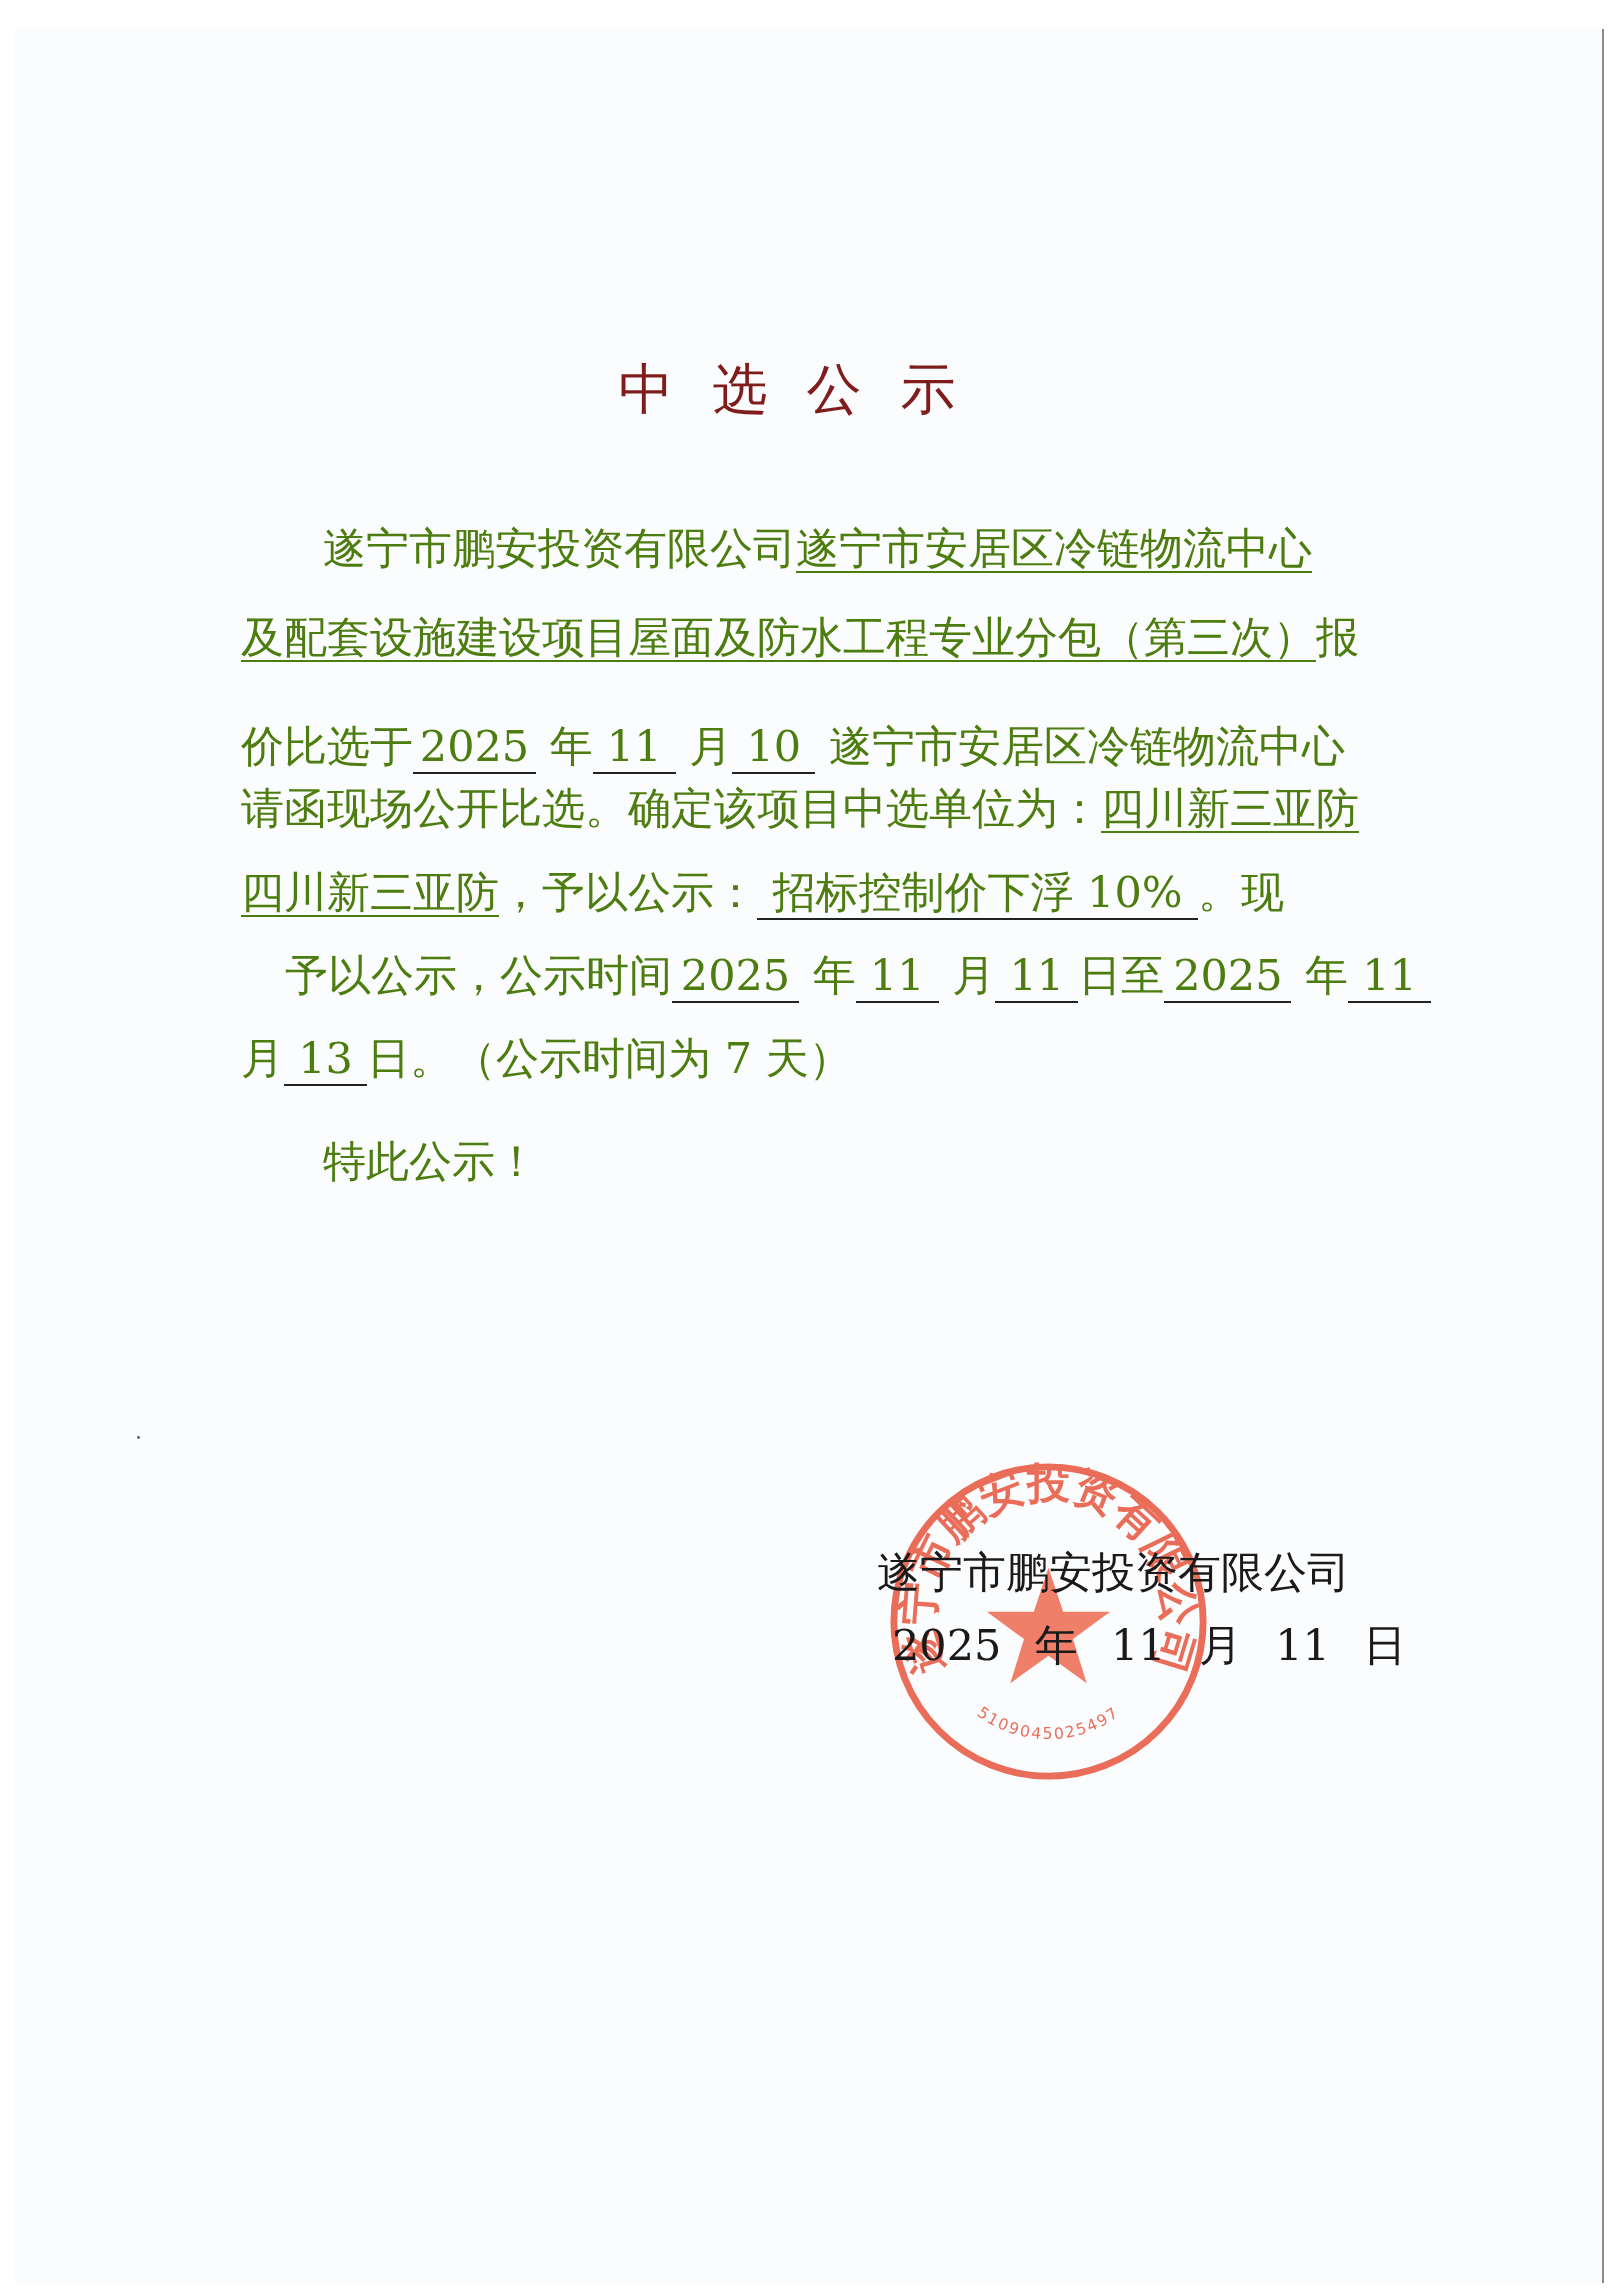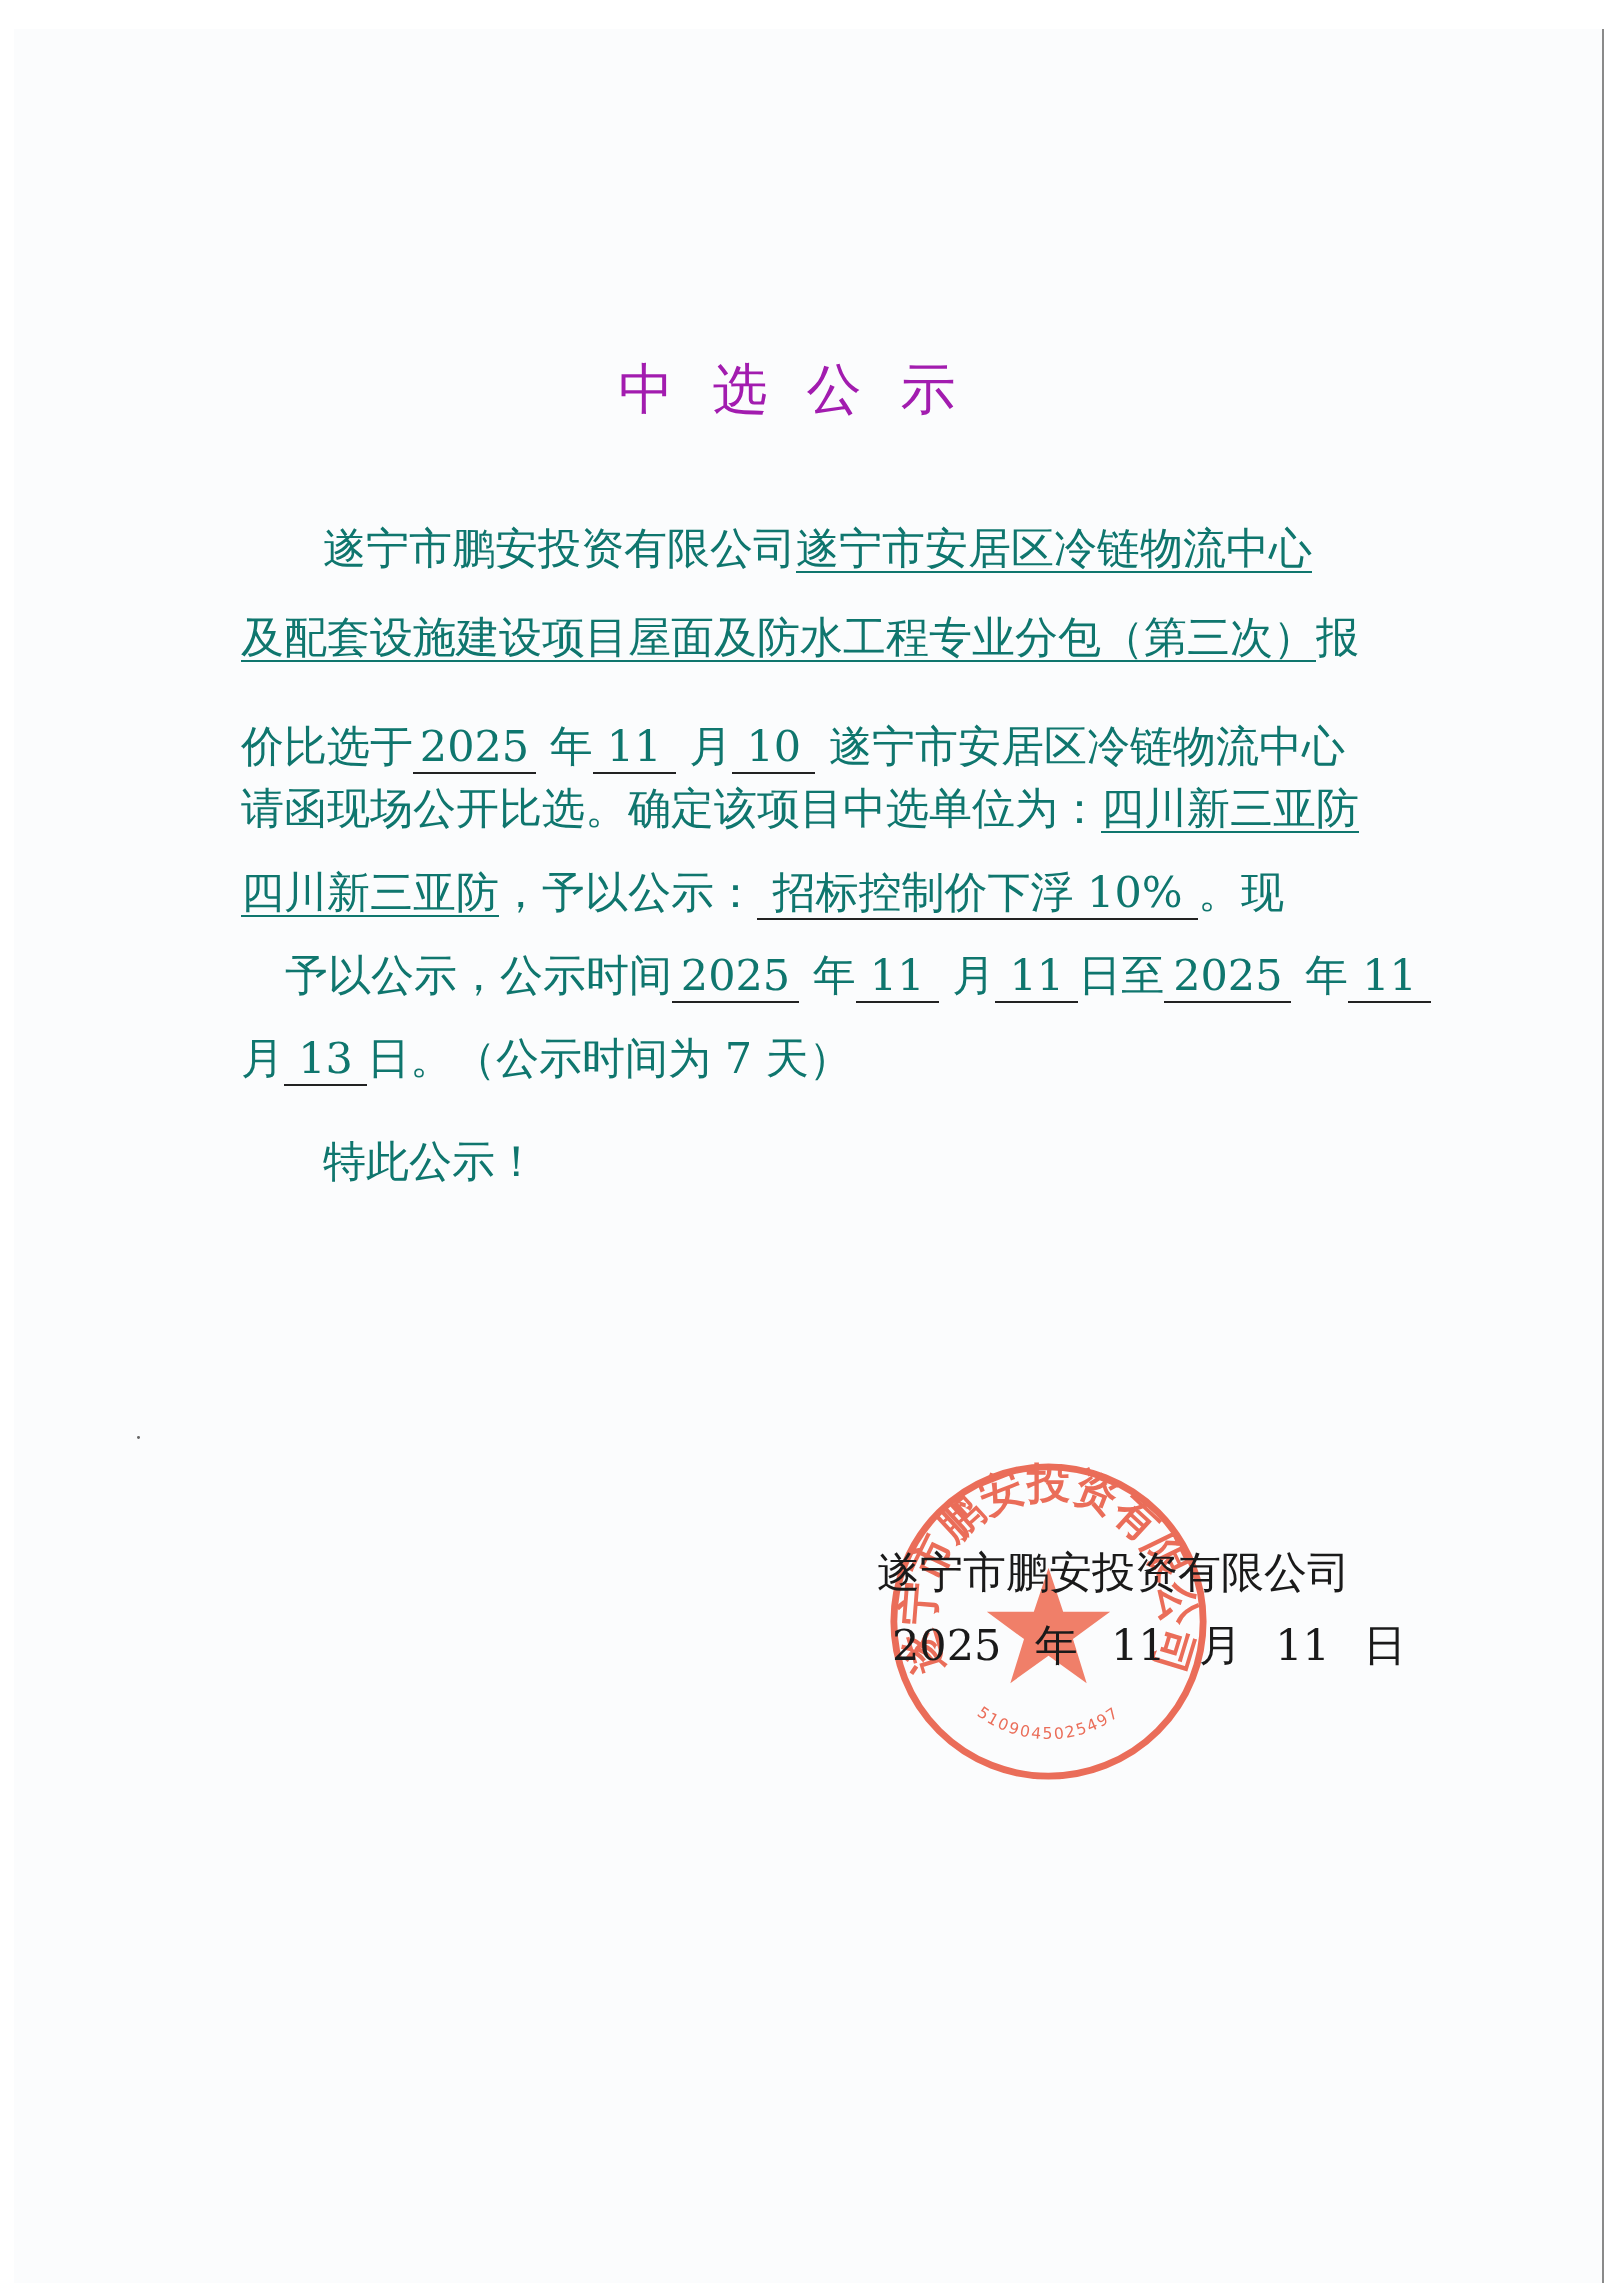--- a/index.html
+++ b/index.html
@@ -2,22 +2,22 @@
 <html><head>
   <meta charset="utf-8">
   <style>
     html, body { margin: 0; padding: 0; background: #ffffff; }
     body { width: 1621px; height: 2293px; position: relative; overflow: hidden;
            font-family: "DejaVu Serif", "Liberation Serif", serif; color: #1a1a1a; }
     .page { position: absolute; left: 13.7px; top: 29px; width: 1588px; height: 2254px;
             background: #fbfcfd; border-right: 2px solid #8a8a8a; }
     .title { position: absolute; left: 0; width: 1613px; top: 353px; text-align: center;
              font-family: "DejaVu Sans", "Liberation Sans", sans-serif;
-             font-size: 55px; letter-spacing: 39px; color: #a21caf; }
-    .line { position: absolute; left: 241px; font-size: 43px; white-space: nowrap; color: #0f766e; line-height: 59px; }
+             font-size: 55px; letter-spacing: 39px; color: #7f1d1d; }
+    .line { position: absolute; left: 241px; font-size: 43px; white-space: nowrap; color: #4d7c0f; line-height: 59px; }
     .u { text-decoration: underline; text-decoration-thickness: 2px; text-underline-offset: 7.8px; }
     .blank { display: inline-block; border-bottom: 2px solid #222; text-align: center; line-height: 51px; }
     .sign { position: absolute; font-size: 43px; white-space: nowrap; color: #1a1a1a; z-index: 3; }
     .seal { position: absolute; left: 887px; top: 1460px; width: 323px; height: 323px; z-index: 2; opacity: 0.85; }
     .dot { position: absolute; left: 137px; top: 1436px; width: 2.9px; height: 2.9px; background: #666; border-radius: 50%; }
   </style>
 </head>
 <body>
 
 <div class="page"></div>

